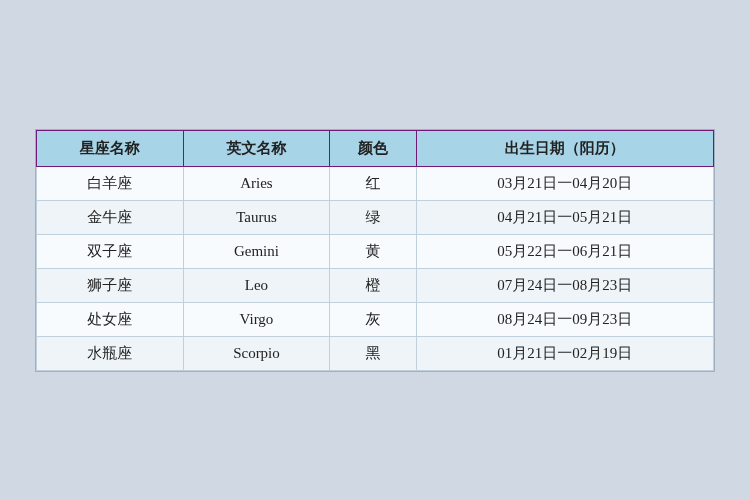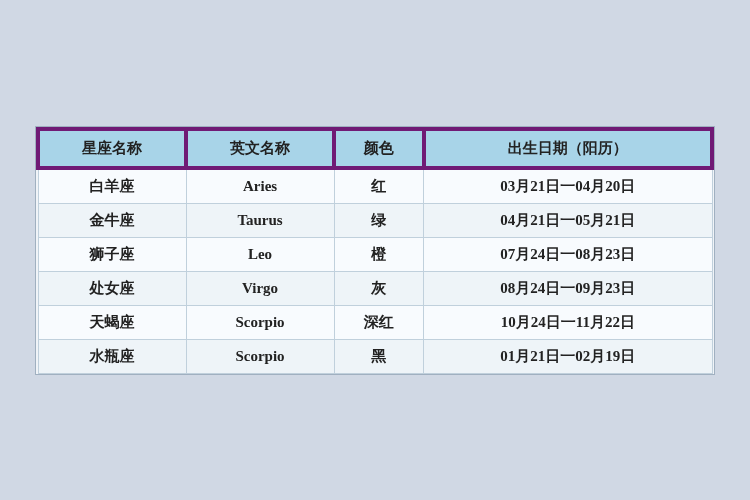--- a/index.html
+++ b/index.html
@@ -22,42 +22,41 @@
       width: 680px;
     }
     table {
       width: 100%;
       border-collapse: collapse;
       font-size: 15px;
       color: #222;
     }
     thead tr th {
       background-color: #a8d4e8;
-      border: 4px solid #701a75;
+      border: 1px solid #701a75;
       padding: 8px 6px;
       text-align: center;
       font-weight: bold;
       color: #222;
     }
     tbody tr {
       background-color: #f8fbfe;
       border-bottom: 1px solid #c0d0dc;
     }
     tbody tr:nth-child(even) {
       background-color: #eef4f8;
     }
     tbody tr td {
       border: 1px solid #c0d0dc;
       padding: 7px 6px;
       text-align: center;
       color: #222;
-      font-weight: bold;
     }
     tbody tr td:first-child {
-      font-weight: bold;
+      font-weight: normal;
     }
   </style>
 </head>
 <body>
 
 <div class="table-container">
   <table>
     <thead>
       <tr>
         <th>星座名称</th>
@@ -73,38 +72,38 @@
           <td>红</td>
           <td>03月21日一04月20日</td>
         </tr>
         <tr>
           <td>金牛座</td>
           <td>Taurus</td>
           <td>绿</td>
           <td>04月21日一05月21日</td>
         </tr>
         <tr>
+          <td>双子座</td>
+          <td>Gemini</td>
+          <td>黄</td>
+          <td>05月22日一06月21日</td>
+        </tr>
+        <tr>
           <td>狮子座</td>
           <td>Leo</td>
           <td>橙</td>
           <td>07月24日一08月23日</td>
         </tr>
         <tr>
           <td>处女座</td>
           <td>Virgo</td>
           <td>灰</td>
           <td>08月24日一09月23日</td>
         </tr>
         <tr>
-          <td>天蝎座</td>
-          <td>Scorpio</td>
-          <td>深红</td>
-          <td>10月24日一11月22日</td>
-        </tr>
-        <tr>
           <td>水瓶座</td>
           <td>Scorpio</td>
           <td>黑</td>
           <td>01月21日一02月19日</td>
         </tr>
       </tbody>
   </table>
 </div>
 
 </body></html>

